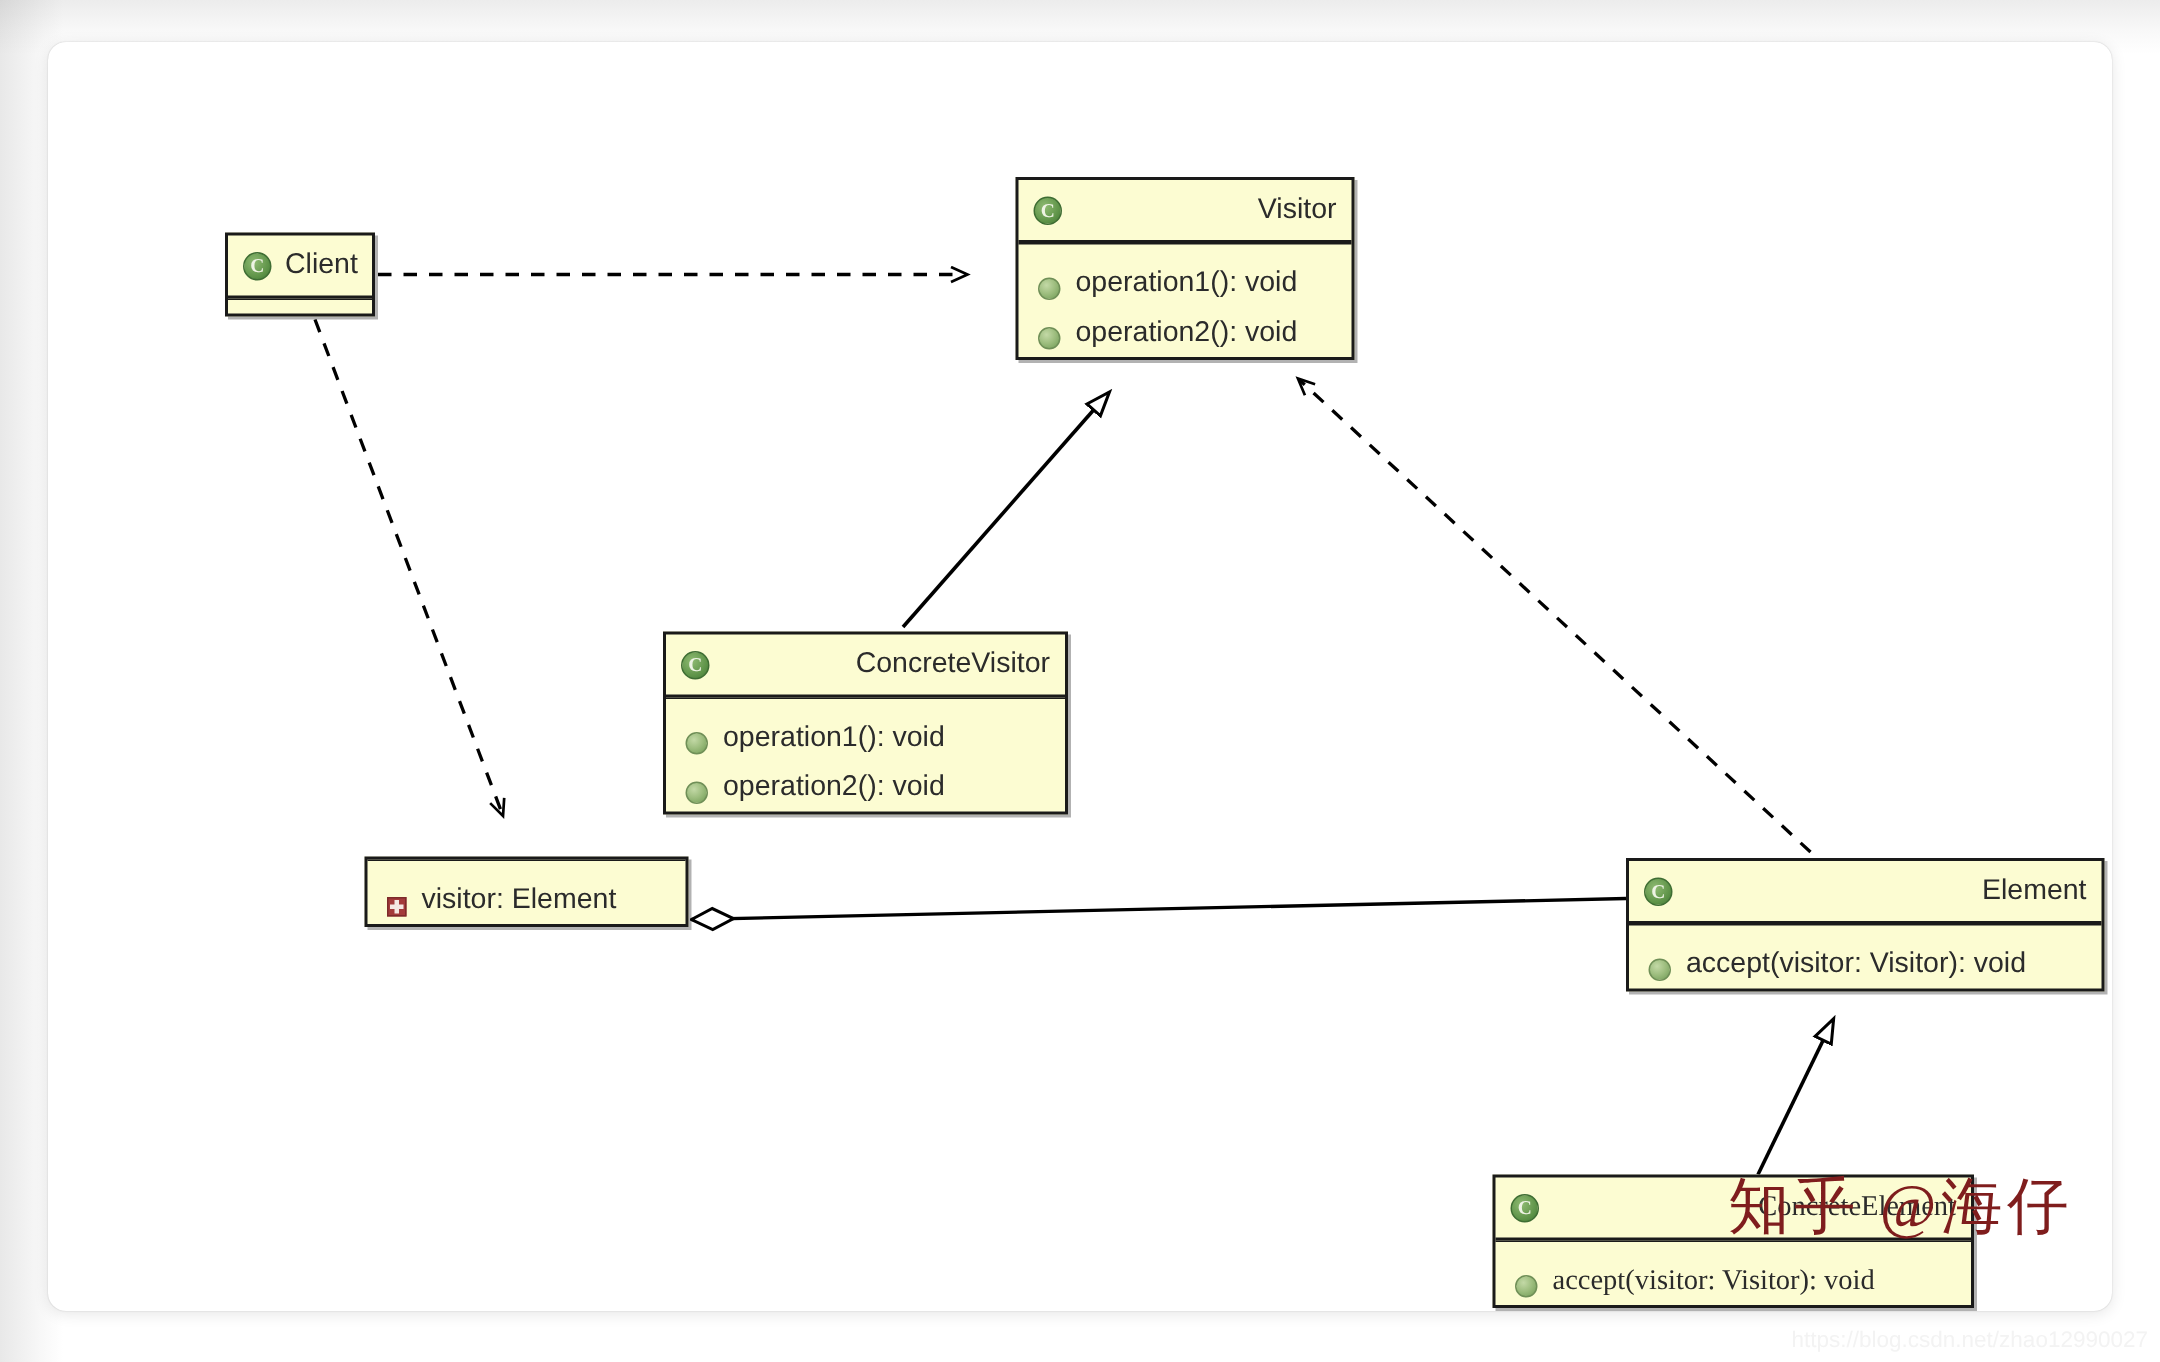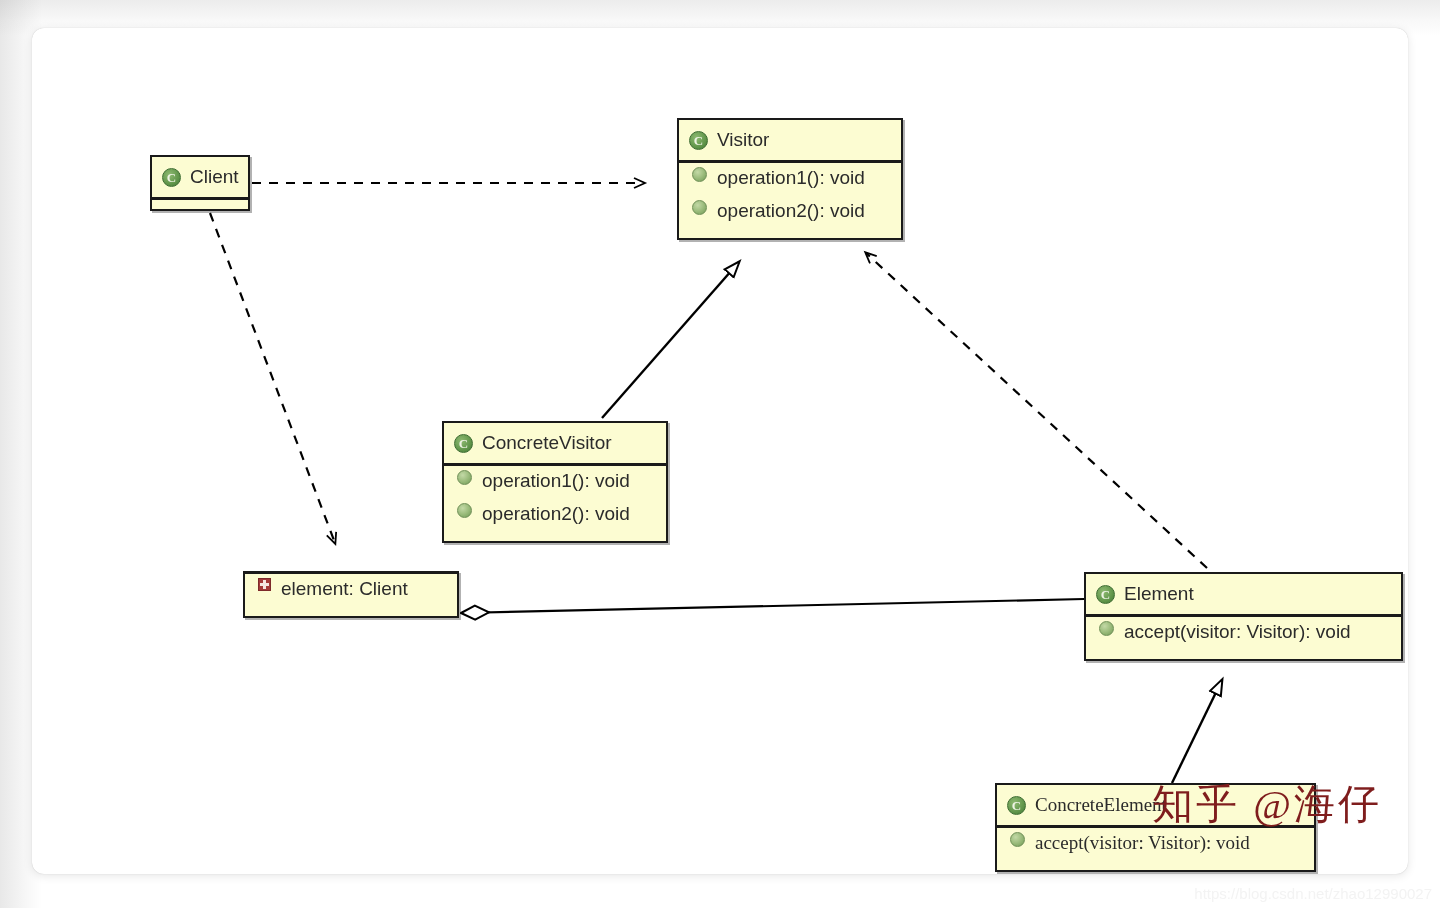--- a/index.html
+++ b/index.html
@@ -51,40 +51,40 @@
   .uml-class {
     position: absolute;
     background: #fcfcd2;
     border: 2px solid #1a1a1a;
     box-sizing: border-box;
     box-shadow: 2px 2px 0 rgba(0,0,0,0.30);
   }
   .uml-title {
     display: flex;
     align-items: center;
-    justify-content: flex-start;
+    justify-content: space-between;
     gap: 9px;
     height: 40px;
     font-size: 19px;
     color: #2b2b2b;
     border-bottom: 2px solid #1a1a1a;
     padding: 0 10px;
     white-space: nowrap;
   }
   .uml-compartment {
     border-top: 1px solid #1a1a1a;
     padding: 4px 0 5px 0;
   }
   .uml-compartment.empty {
     height: 9px;
     padding: 0;
   }
   .uml-member {
     display: flex;
-    align-items: flex-start;
+    align-items: flex-end;
     gap: 10px;
     height: 33px;
     padding-left: 13px;
     font-size: 19px;
     color: #2b2b2b;
     white-space: nowrap;
   }
 
   
   .icon-class {
@@ -225,42 +225,42 @@
           <span class="icon-method"></span>
           <span>operation1(): void</span>
         </div>
         <div class="uml-member">
           <span class="icon-method"></span>
           <span>operation2(): void</span>
         </div>
       </div>
     </div>
 
-    <div class="uml-class" style="left:410px; top:393px; width:226px;">
+    <div class="uml-class" style="left:410px; top:393px; width:270px;">
       <div class="uml-title">
         <span class="icon-class"></span>
         <span>ConcreteVisitor</span>
       </div>
       <div class="uml-compartment">
         <div class="uml-member">
           <span class="icon-method"></span>
           <span>operation1(): void</span>
         </div>
         <div class="uml-member">
           <span class="icon-method"></span>
           <span>operation2(): void</span>
         </div>
       </div>
     </div>
 
     <div class="uml-class" style="left:211px; top:543px; width:216px;">
       <div class="uml-compartment">
         <div class="uml-member">
           <span class="icon-field"></span>
-          <span>element: Client</span>
+          <span>visitor: Element</span>
         </div>
       </div>
     </div>
 
     <div class="uml-class" style="left:1052px; top:544px; width:319px;">
       <div class="uml-title">
         <span class="icon-class"></span>
         <span>Element</span>
       </div>
       <div class="uml-compartment">

